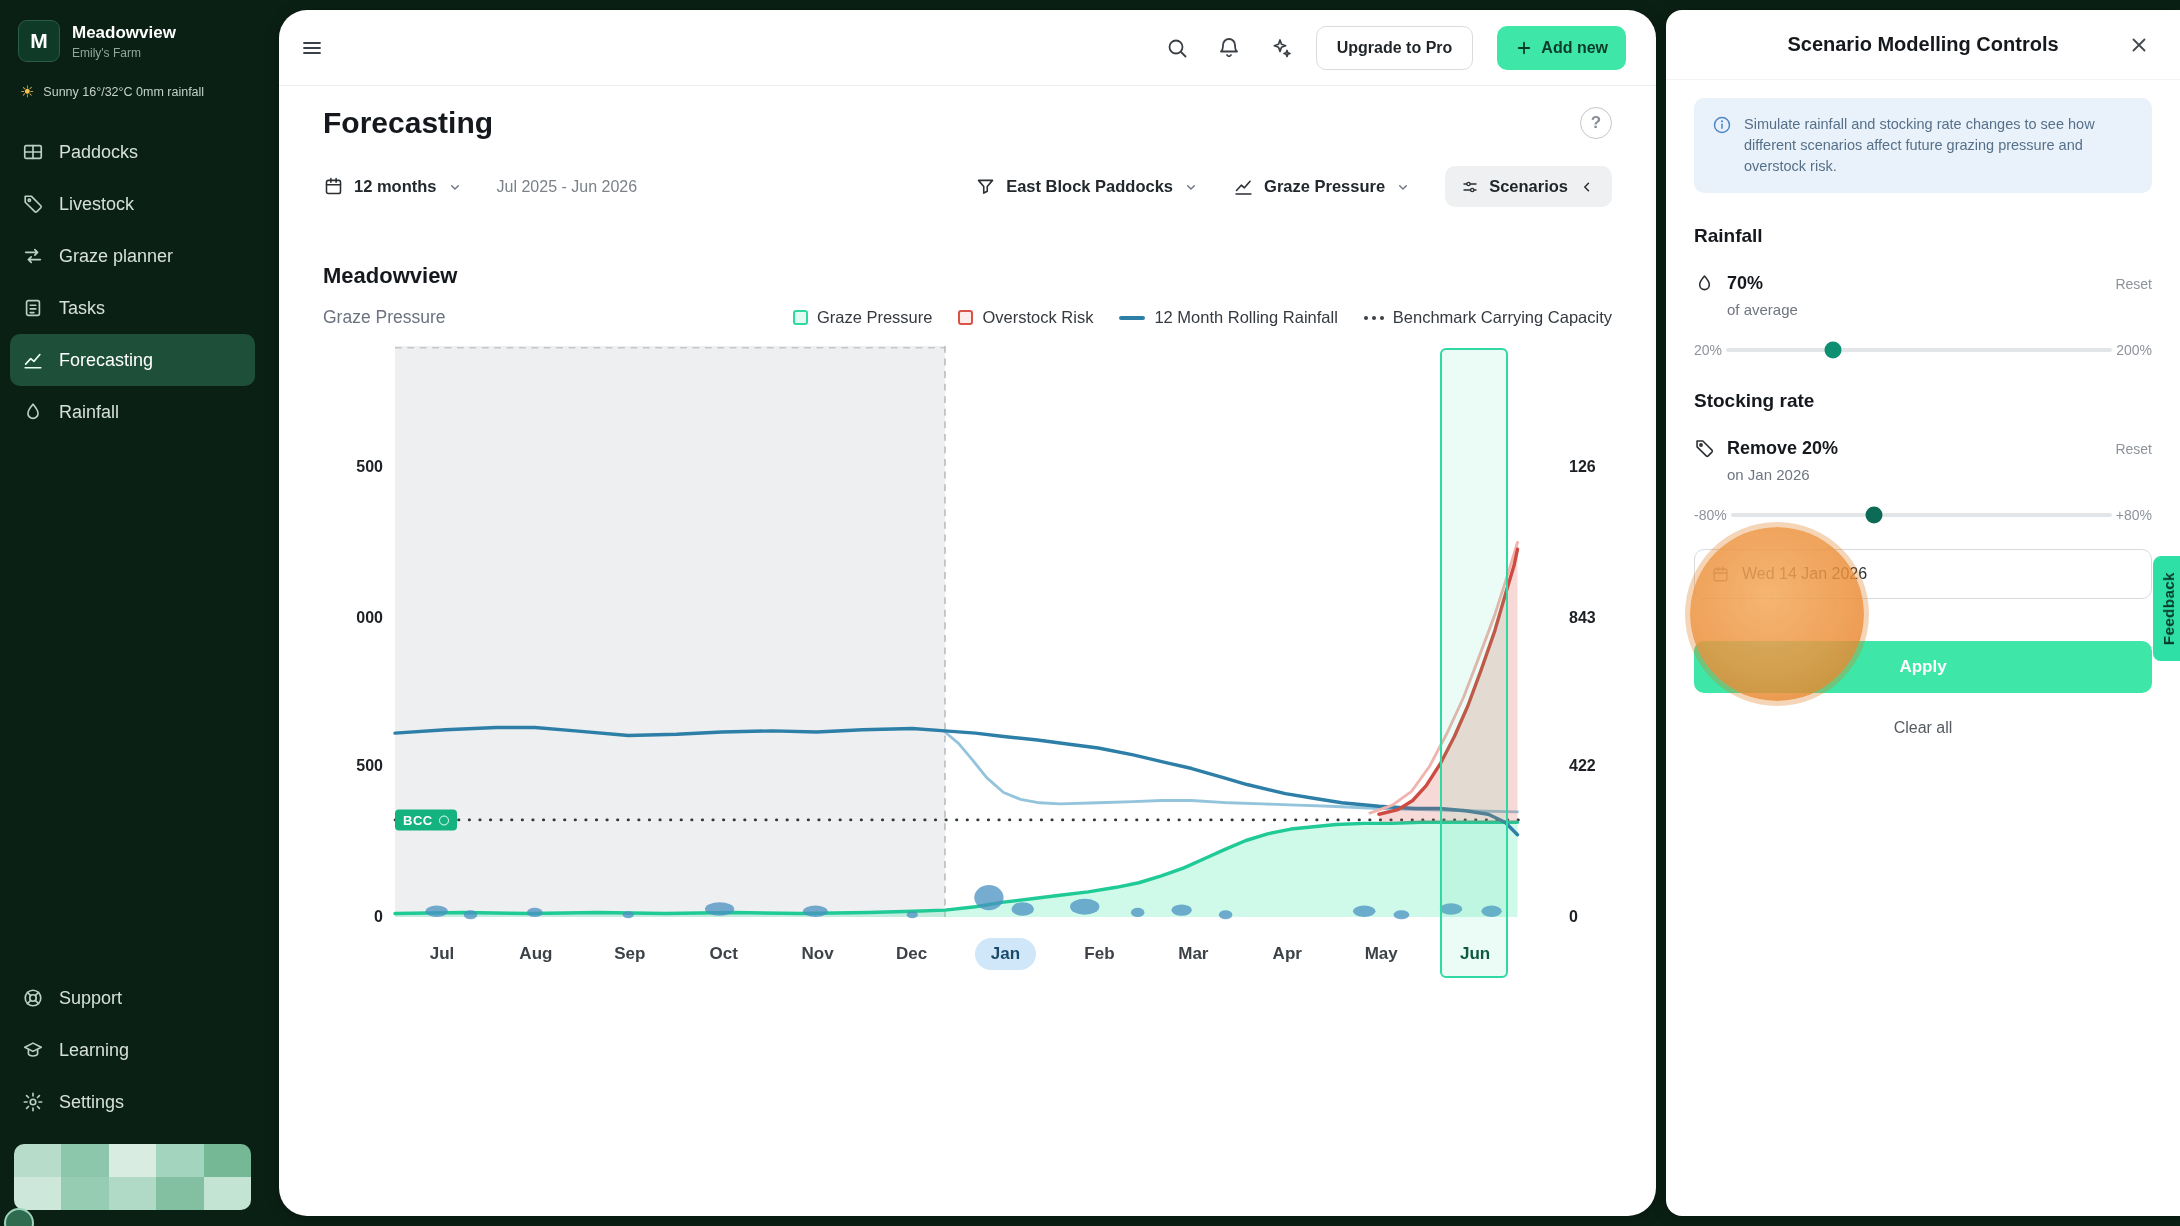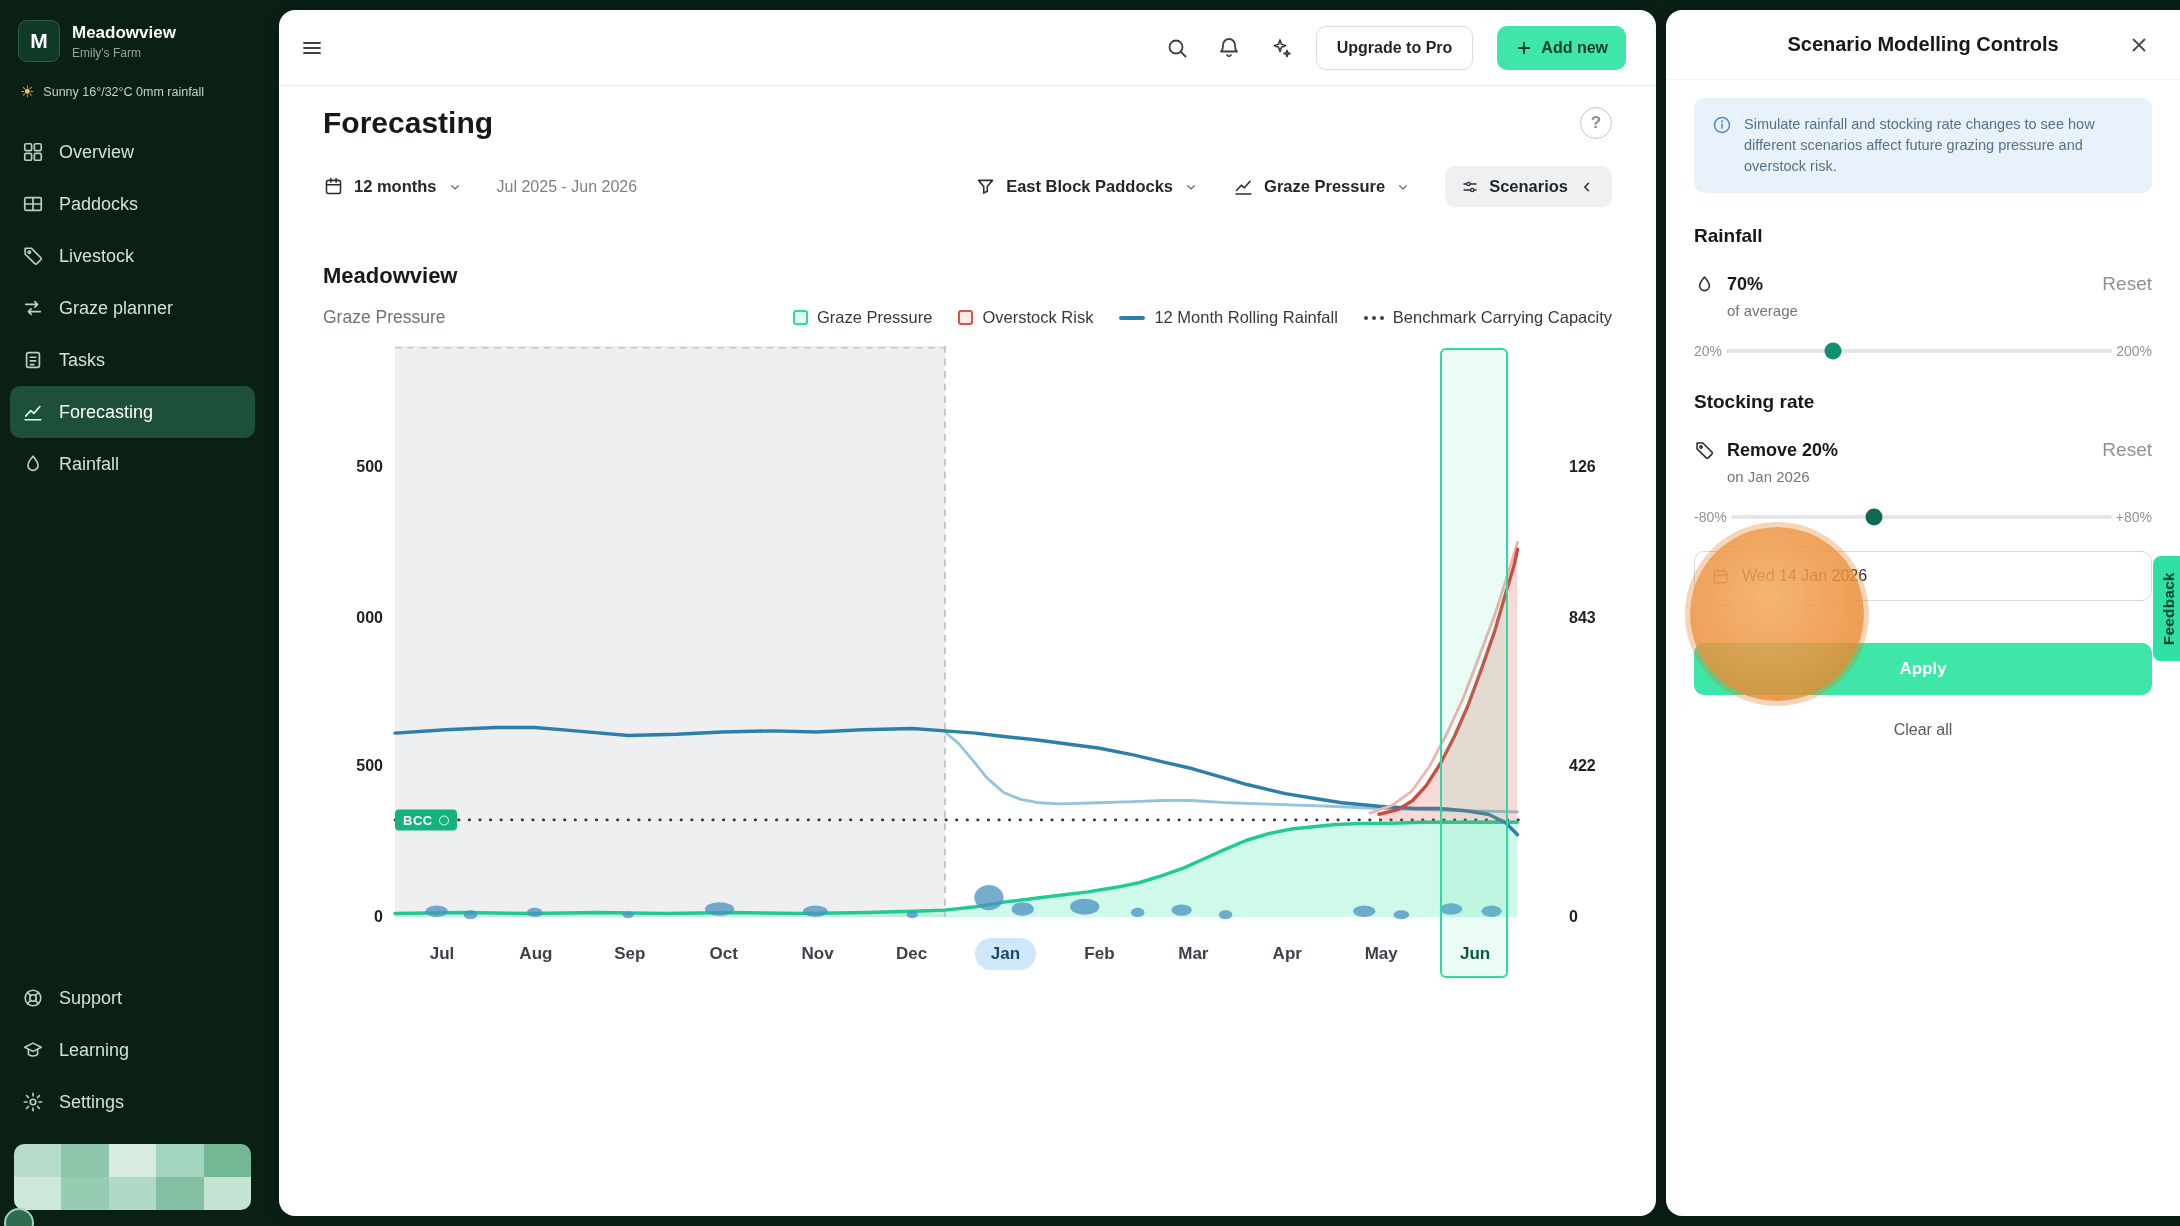--- a/index.html
+++ b/index.html
@@ -32,21 +32,21 @@
   .user-card div { filter:blur(0); }
   .user-card .c0{background:#b7dcc9}.user-card .c1{background:#8cc7ab}.user-card .c2{background:#d9ece2}
   .user-card .c3{background:#a3d4bd}.user-card .c4{background:#74b896}.user-card .c5{background:#cde8da}
   .user-card .c6{background:#96ccb2}.user-card .c7{background:#b0dac6}.user-card .c8{background:#83c0a2}
   .user-card .c9{background:#c4e4d3}
   .corner-avatar { position:absolute; left:4px; bottom:-12px; width:30px; height:30px; border-radius:50%;
                    background:#2e6b4f; border:2px solid #9fd4bb; }
 
   
   .wrap { flex:1; display:flex; gap:10px; padding:10px 0 10px 14px; min-width:0; }
-  .main-card { flex:1; background:#ffffff; border-radius:16px; overflow:hidden; position:relative; box-shadow:0 2px 14px rgba(0,0,0,.3); }
+  .main-card { flex:1; background:#ffffff; border-radius:28px; overflow:hidden; position:relative; box-shadow:0 2px 14px rgba(0,0,0,.3); }
   .panel-card { width:514px; flex:none; background:#ffffff; border-radius:16px 0 0 16px; position:relative; box-shadow:0 2px 14px rgba(0,0,0,.3); }
 
   
   .topbar { height:76px; display:flex; align-items:center; justify-content:space-between; padding:0 30px 0 16px; border-bottom:1px solid #ededee; }
   .icon-btn { background:none; border:none; cursor:pointer; color:#3a4046; width:34px; height:34px; display:flex; align-items:center; justify-content:center; }
   .icon-btn svg { width:24px; height:24px; }
   .topbar-right { display:flex; align-items:center; gap:18px; }
   .btn-outline { height:44px; padding:0 20px; border:1px solid #d9dcdf; border-radius:10px; background:#fff;
                  font-size:16px; color:#1f2428; font-weight:600; cursor:pointer; font-family:inherit; }
   .btn-green { height:44px; padding:0 18px; border:none; border-radius:10px; background:#3ee6a8; color:#0b3b2a;
@@ -110,21 +110,21 @@
   .close-btn svg { width:22px; height:22px; }
   .panel-body { padding:18px 28px 0; }
   .info-banner { display:flex; gap:12px; background:#e9f2fa; border-radius:10px; padding:16px 18px; }
   .info-banner svg { width:20px; height:20px; color:#4e86c6; flex:none; margin-top:1px; }
   .info-banner p { font-size:14.5px; line-height:1.45; color:#567089; }
   .sec-heading { font-size:19px; font-weight:700; color:#15191d; margin-top:32px; }
   .sec-desc { font-size:15px; line-height:1.45; color:#6f7680; margin-top:8px; }
   .value-row { display:flex; align-items:center; gap:12px; margin-top:26px; }
   .value-row svg { width:21px; height:21px; color:#2a2f34; flex:none; }
   .value-text { font-size:18px; font-weight:700; color:#15191d; }
-  .reset-link { margin-left:auto; background:none; border:none; font-size:19px; color:#8d939a; cursor:pointer; font-family:inherit; }
+  .reset-link { margin-left:auto; background:none; border:none; font-size:14px; color:#8d939a; cursor:pointer; font-family:inherit; }
   .sub-text { font-size:15px; color:#6f7680; margin:7px 0 0 33px; }
   .slider-row { display:flex; align-items:center; gap:4px; margin-top:24px; }
   .sl-lab { font-size:14px; color:#8d939a; flex:none; }
   .track { flex:1; height:4px; background:#e3e6e9; border-radius:3px; position:relative; cursor:pointer; }
   .knob { position:absolute; top:50%; transform:translate(-50%,-50%); width:17px; height:17px; border-radius:50%; cursor:grab; }
   .knob.rainfall { left:27.8%; background:#0e8f72; }
   .knob.stocking { left:37.5%; background:#0d6a54; }
   .date-field { margin-top:26px; height:50px; border:1px solid #d8dbde; border-radius:10px; display:flex; align-items:center;
                 gap:12px; padding:0 16px; cursor:pointer; }
   .date-field svg { width:19px; height:19px; color:#6b7280; }
@@ -153,31 +153,20 @@
       <div class="farm-name">Meadowview</div>
       <div class="farm-sub">Emily's Farm</div>
     </div>
   </div>
   <div class="weather">
     <span class="sun">☀</span>
     <span>Sunny 16°/32°C 0mm rainfall</span>
   </div>
 
   <nav class="nav">
-    <div class="nav-item">
-      <span class="nicon">
-          <svg viewBox="0 0 24 24" fill="none" stroke="currentColor" stroke-width="1.8" stroke-linecap="round" stroke-linejoin="round">
-            <rect x="3" y="3" width="7.5" height="7.5" rx="1.5"></rect>
-            <rect x="13.5" y="3" width="7.5" height="7.5" rx="1.5"></rect>
-            <rect x="3" y="13.5" width="7.5" height="7.5" rx="1.5"></rect>
-            <rect x="13.5" y="13.5" width="7.5" height="7.5" rx="1.5"></rect>
-          </svg>
-        </span>
-      <span>Overview</span>
-    </div>
     <div class="nav-item">
       <span class="nicon">
           <svg viewBox="0 0 24 24" fill="none" stroke="currentColor" stroke-width="1.8" stroke-linecap="round" stroke-linejoin="round">
             <rect x="3" y="5" width="18" height="14" rx="1.5"></rect>
             <path d="M3 12h18M12 5v14"></path>
           </svg>
         </span>
       <span>Paddocks</span>
     </div>
     <div class="nav-item">

